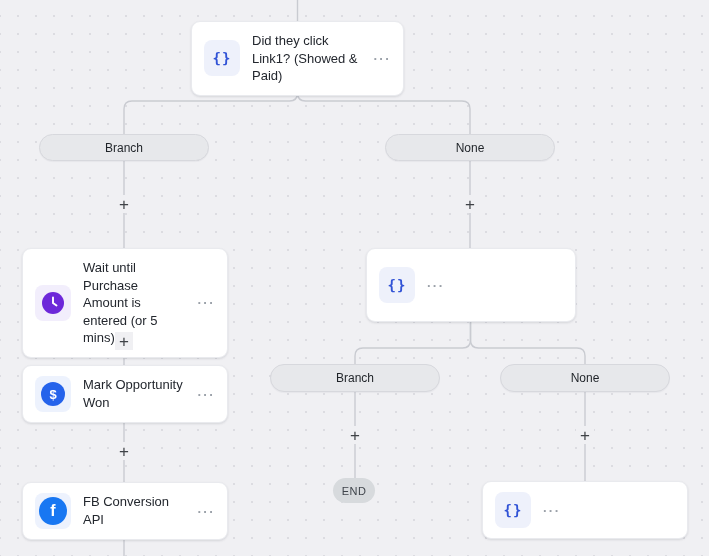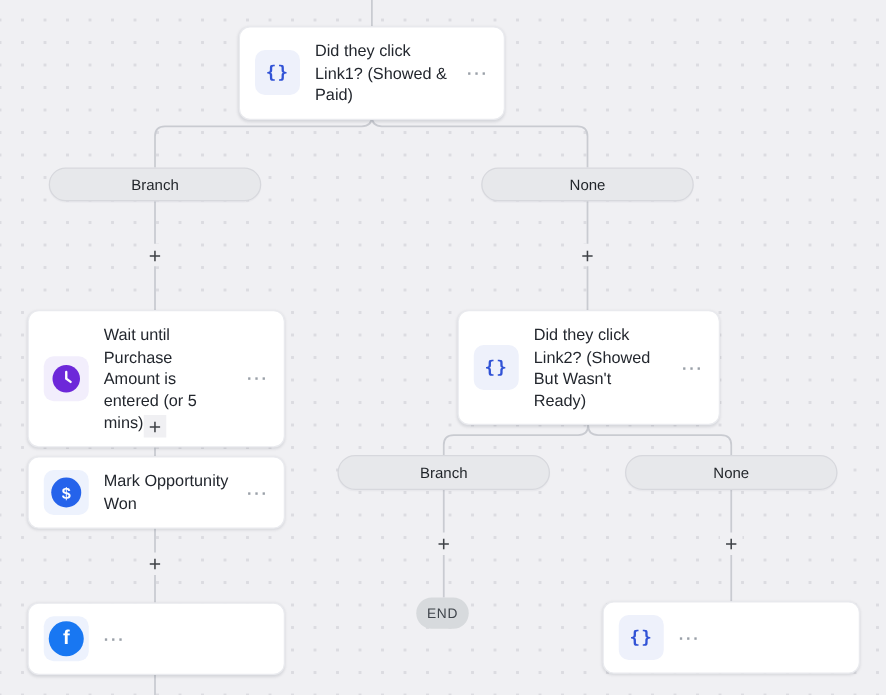--- a/index.html
+++ b/index.html
@@ -105,21 +105,20 @@
       </svg>
     </div>
     <div class="node-label">Wait until Purchase Amount is entered (or 5 mins)</div>
     <div class="menu-btn">···</div>
   </div>
 
   <div class="node" style="left:366px;top:248px;width:210px;min-height:74px;">
     <div class="icon-box indigo">
       <span class="braces">{}</span>
     </div>
-    <div class="node-label">Did they click Link2? (Showed But Wasn't Ready)</div>
     <div class="menu-btn">···</div>
   </div>
 
   <div class="plus-btn" style="left:115px;top:332px;">
     <span>+</span>
   </div>
 
   <div class="node" style="left:22px;top:365px;width:206px;min-height:56px;">
     <div class="icon-box blue">
       <span class="circ dollar">$</span>
@@ -142,20 +141,21 @@
     <span>+</span>
   </div>
   <div class="plus-btn" style="left:115px;top:442px;">
     <span>+</span>
   </div>
 
   <div class="node" style="left:22px;top:482px;width:206px;min-height:56px;">
     <div class="icon-box blue">
       <span class="circ fb">f</span>
     </div>
+    <div class="node-label">FB Conversion API</div>
     <div class="menu-btn">···</div>
   </div>
 
   <div class="end-pill" style="left:333px;top:478px;width:42px;height:25px;">
     <span>END</span>
   </div>
 
   <div class="node" style="left:482px;top:481px;width:206px;min-height:57px;">
     <div class="icon-box indigo">
       <span class="braces">{}</span>

